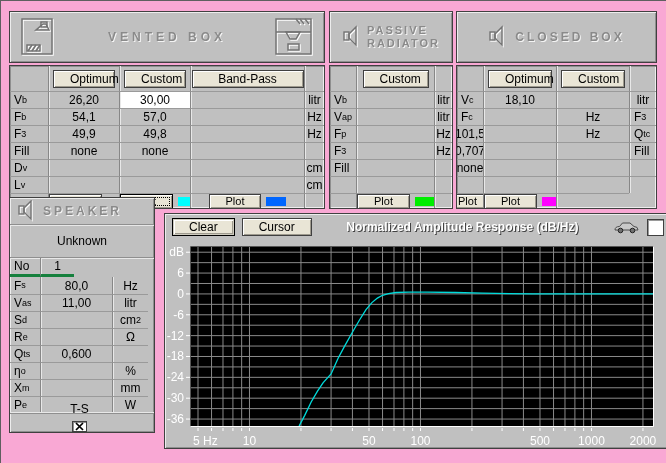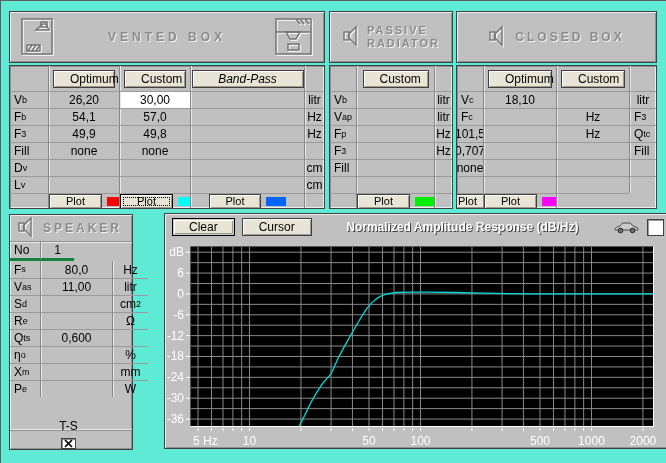--- a/index.html
+++ b/index.html
@@ -2,21 +2,21 @@
 <html><head>
 <meta charset="utf-8">
 <style>
   html,body{margin:0;padding:0;}
   body{
     width:666px;height:463px;overflow:hidden;
     background:#878787;
     font-family:"Liberation Sans",sans-serif;
     -webkit-font-smoothing:none;
   }
-  .app{position:relative;width:666px;height:463px;background:#5eead4;
+  .app{position:relative;width:666px;height:463px;background:#f9a8d4;
        border-top:1px solid #5f5f5f;border-left:1px solid #5f5f5f;box-sizing:border-box;}
 
   
   .panel{position:absolute;background:#c0c0c0;border:1px solid #404040;
          box-shadow:inset 1px 1px 0 #ededed, inset -1px -1px 0 #8f8f8f;box-sizing:border-box;}
   .sunk{position:absolute;background:#c0c0c0;border:1px solid #404040;
         box-shadow:inset 1px 1px 0 #8f8f8f, inset -1px -1px 0 #ededed;box-sizing:border-box;}
 
   
   .etch{color:#8a8a8a;text-shadow:1px 1px 0 #f4f4f4;font-weight:bold;font-size:12px;letter-spacing:3px;white-space:nowrap;}
@@ -157,21 +157,21 @@
   <div class="sunk" style="left:8px;top:64px;width:316px;height:144px;">
     <div class="tbl vtbl" style="left:0;top:0;">
       <div class="c"></div>
       <div class="c">
           <button class="btn" style="width:62px;">Optimum</button>
         </div>
       <div class="c">
           <button class="btn" style="width:62px;">Custom</button>
         </div>
       <div class="c">
-          <button class="btn" style="width:112px;font-style:italic;">Band-Pass</button>
+          <button class="btn" style="width:112px;">Band-Pass</button>
         </div>
       <div class="c"></div>
 
       <div class="c lab">
           <span>V</span>
           <sub>b</sub>
         </div>
       <div class="c">26,20</div>
       <div class="c wcell">30,00</div>
       <div class="c"></div>
@@ -356,34 +356,35 @@
           <span class="swatch" style="background: rgb(255, 255, 0);"></span>
         </div>
       <div class="c">
           <button class="btn plotbtn">Plot</button>
           <span class="swatch" style="background: rgb(255, 0, 255);"></span>
         </div>
       <div class="c"></div>
     </div>
   </div>
 
-  <div class="panel spk" style="left:8px;top:213px;width:124px;height:236px;justify-content:flex-end;">
+  <div class="panel spk" style="left:8px;top:196px;width:146px;height:236px;justify-content:flex-end;">
     <div class="spk-hdr">
       <svg class="icn" width="17" height="22" viewBox="0 0 17 22">
         <g fill="none" stroke="#ffffff" stroke-width="1.4" transform="translate(1,1)">
           <rect x="2" y="6" width="5" height="8"></rect>
             <polygon points="7,8 14,1 14,19 7,12"></polygon>
         </g>
         <g fill="none" stroke="#737373" stroke-width="1.4">
           <rect x="2" y="6" width="5" height="8"></rect>
             <polygon points="7,8 14,1 14,19 7,12"></polygon>
         </g>
       </svg>
       <span class="etch">SPEAKER</span>
     </div>
+    <div class="spk-name">Unknown</div>
     <div class="spk-no">
       <div class="c lab">No</div>
       <div class="c">1</div>
     </div>
     <div class="stbl">
       <div class="c lab">
           <span>F</span>
           <sub>s</sub>
         </div>
       <div class="c">80,0</div>

